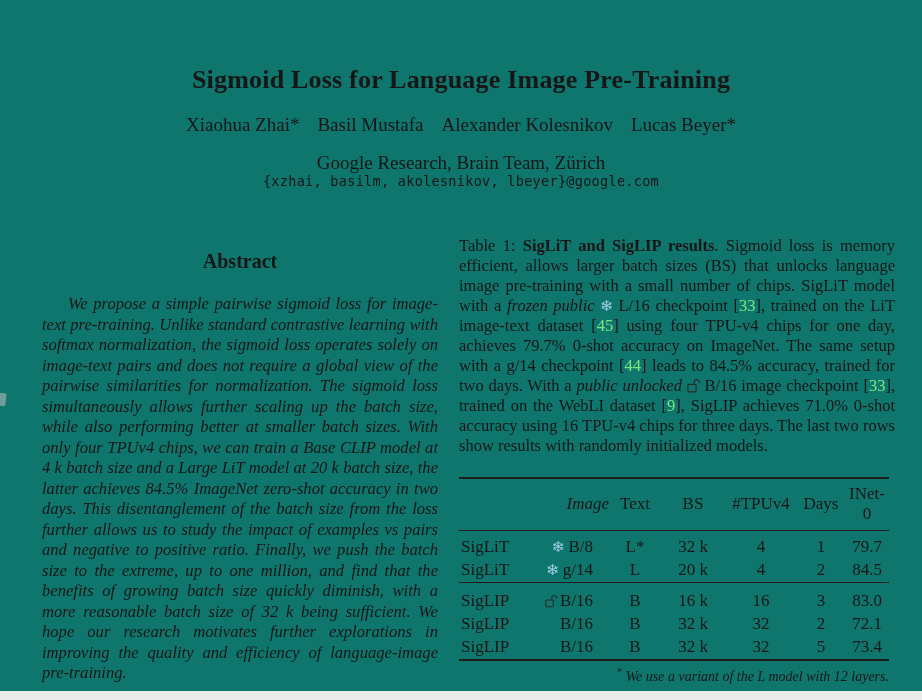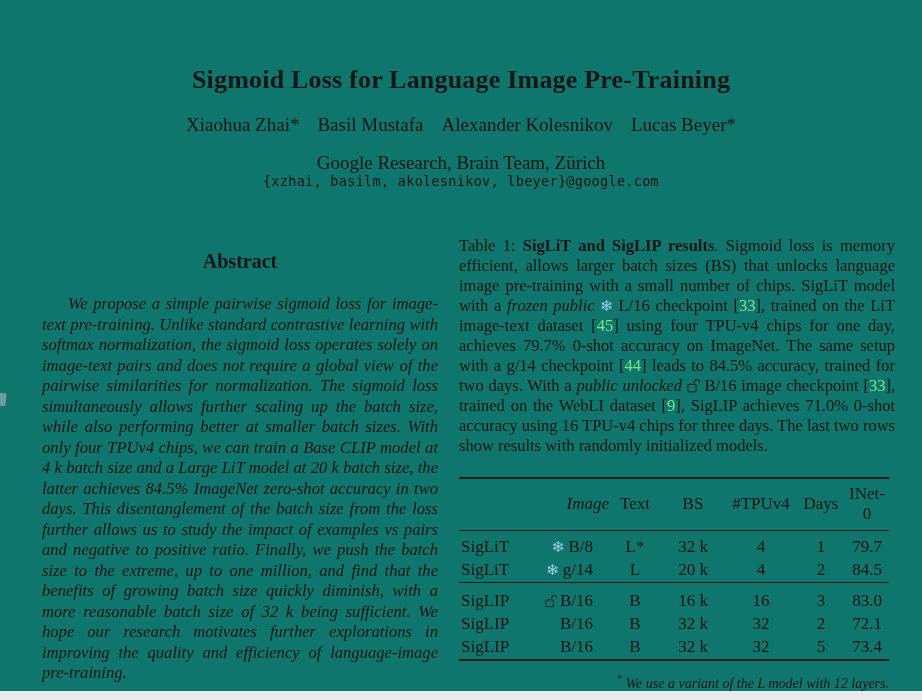--- a/index.html
+++ b/index.html
@@ -63,21 +63,21 @@
   table.results td { padding:1px 0 2px 0; text-align:center; }
   table.results td.model { text-align:left; padding-left:2px; }
   table.results td.image { text-align:right; padding-right:16px; white-space:nowrap; }
   table.results th.image { text-align:right;font-style:italic; }
   table.results tr.first-data td { padding-top:6px; }
   table.results tr.group-start td { border-top:1px solid #1c1c1c; padding-top:8px; }
   table.results td .snow { margin-right:4px; }
   table.results td .lock { margin-right:3px; }
 
   .footnote {
-    margin-top:12px; text-align:right; font-style:italic; font-size:14px;
+    margin-top:5px; text-align:right; font-style:italic; font-size:14px;
   }
   .footnote sup { font-size:10px; font-style:normal; }
 
   .bottom-bar {
     position:absolute; left:0; bottom:0; width:922px; height:9px;
     background:#eaeaea;
   }
   .edge-artifact {
     position:absolute; left:-3px; top:393px; width:9px; height:13px;
     background:#bdbdbd; opacity:.55; border-radius:2px; transform:rotate(7deg);

